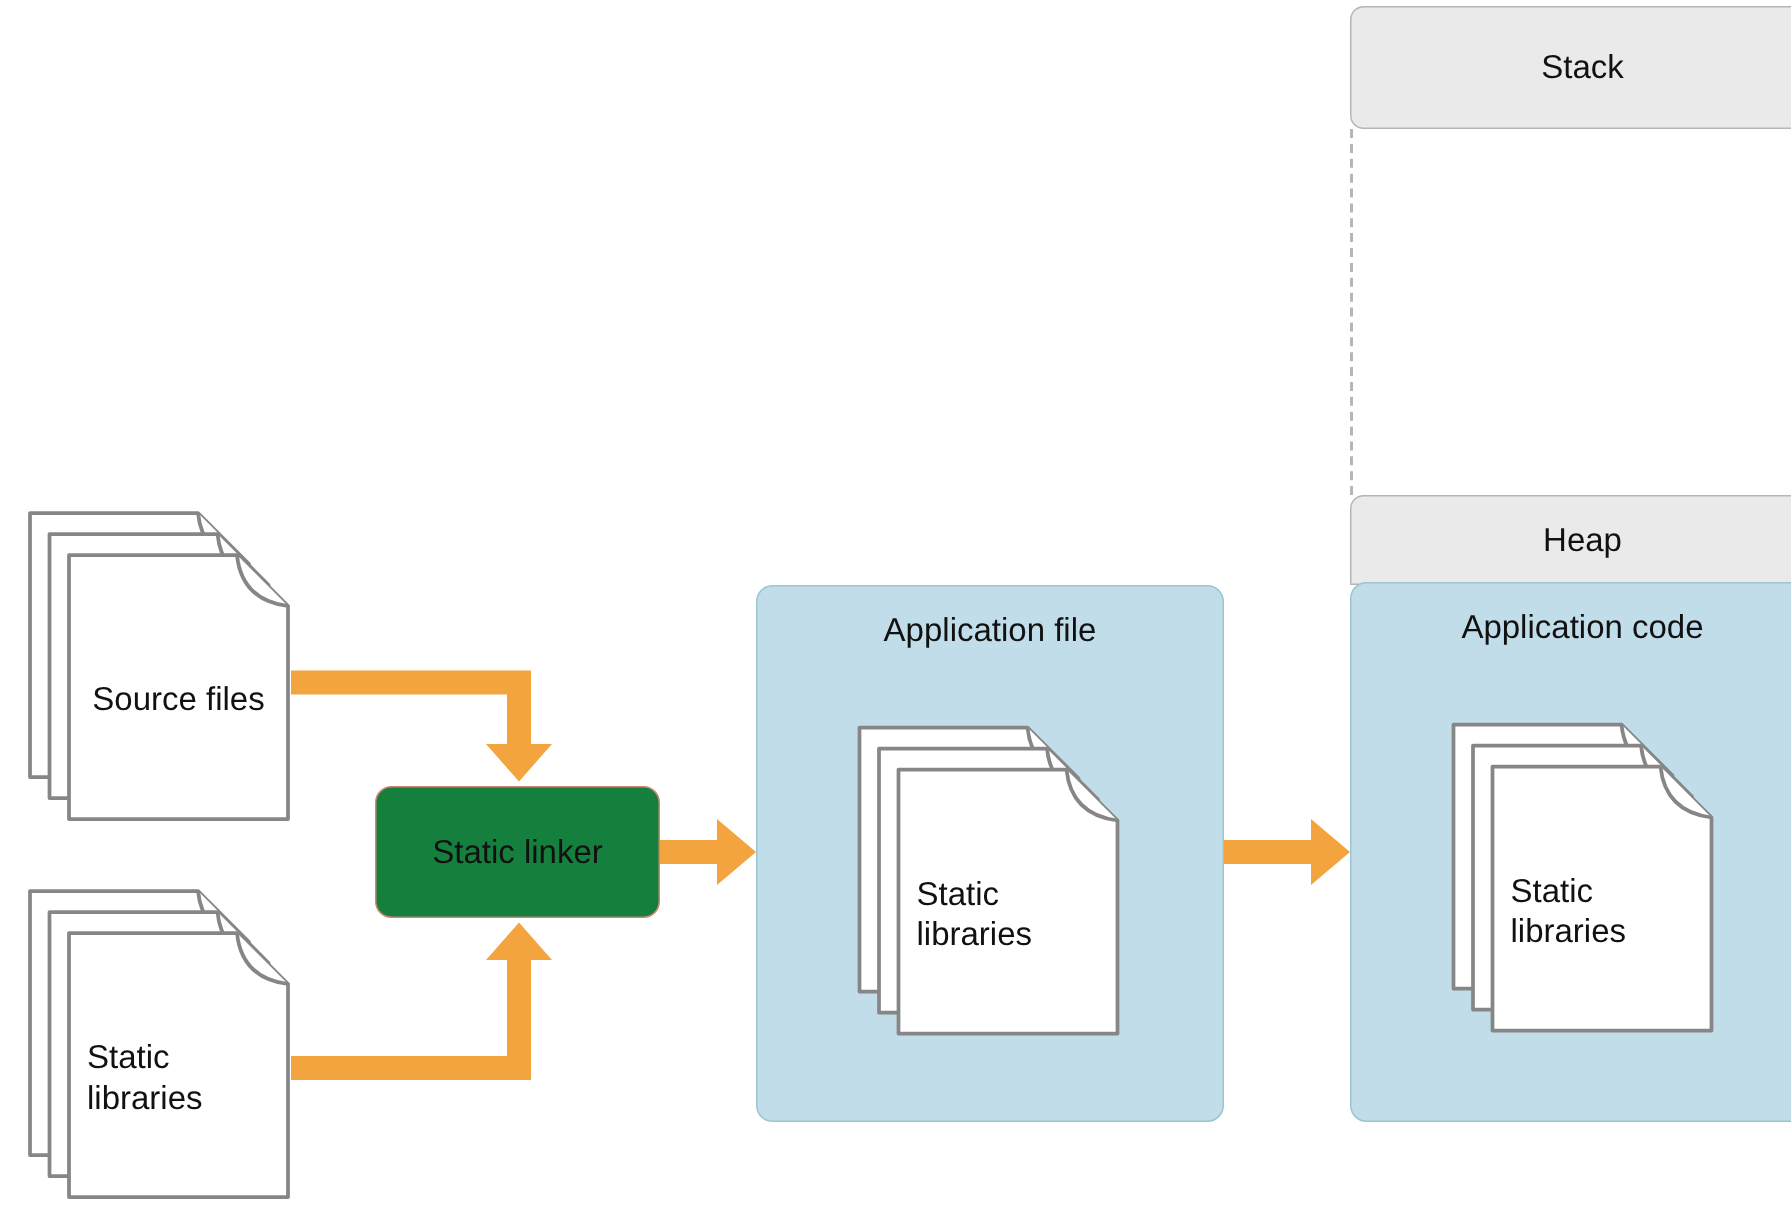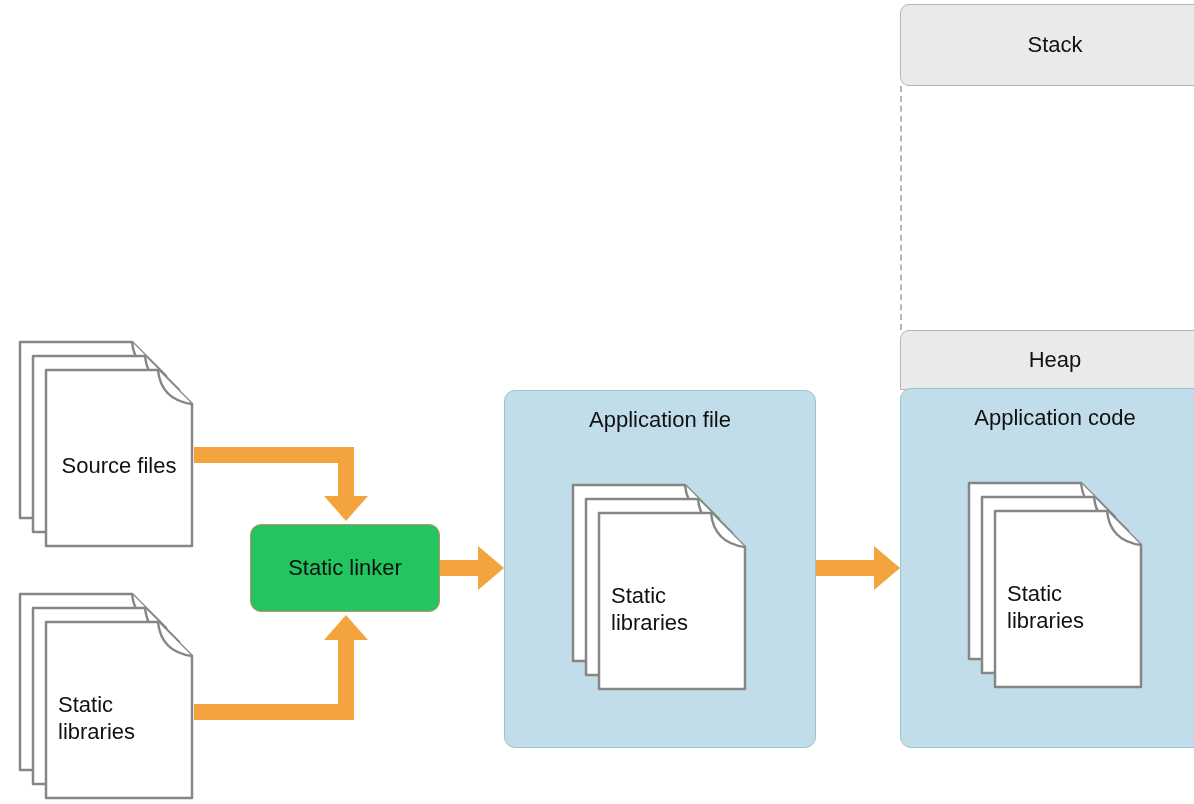--- a/index.html
+++ b/index.html
@@ -44,21 +44,21 @@
   .appcode{left:884px;top:388px;width:310px;height:360px;z-index:2;}
   .box-title{
     position:absolute;top:16px;left:0;width:100%;
     text-align:center;font-size:22px;
   }
 
   
   .linker{
     position:absolute;
     left:234px;top:524px;width:190px;height:88px;
-    background:#22c55e;
+    background:#15803d;
     border:1.5px solid #cd8773;
     border-radius:11px;
     box-sizing:border-box;
     display:flex;align-items:center;justify-content:center;
     font-size:22px;
   }
 
   
   .doc-stack{position:absolute;width:176px;height:208px;}
   .bluebox .doc-stack{left:66px;top:92px;}

